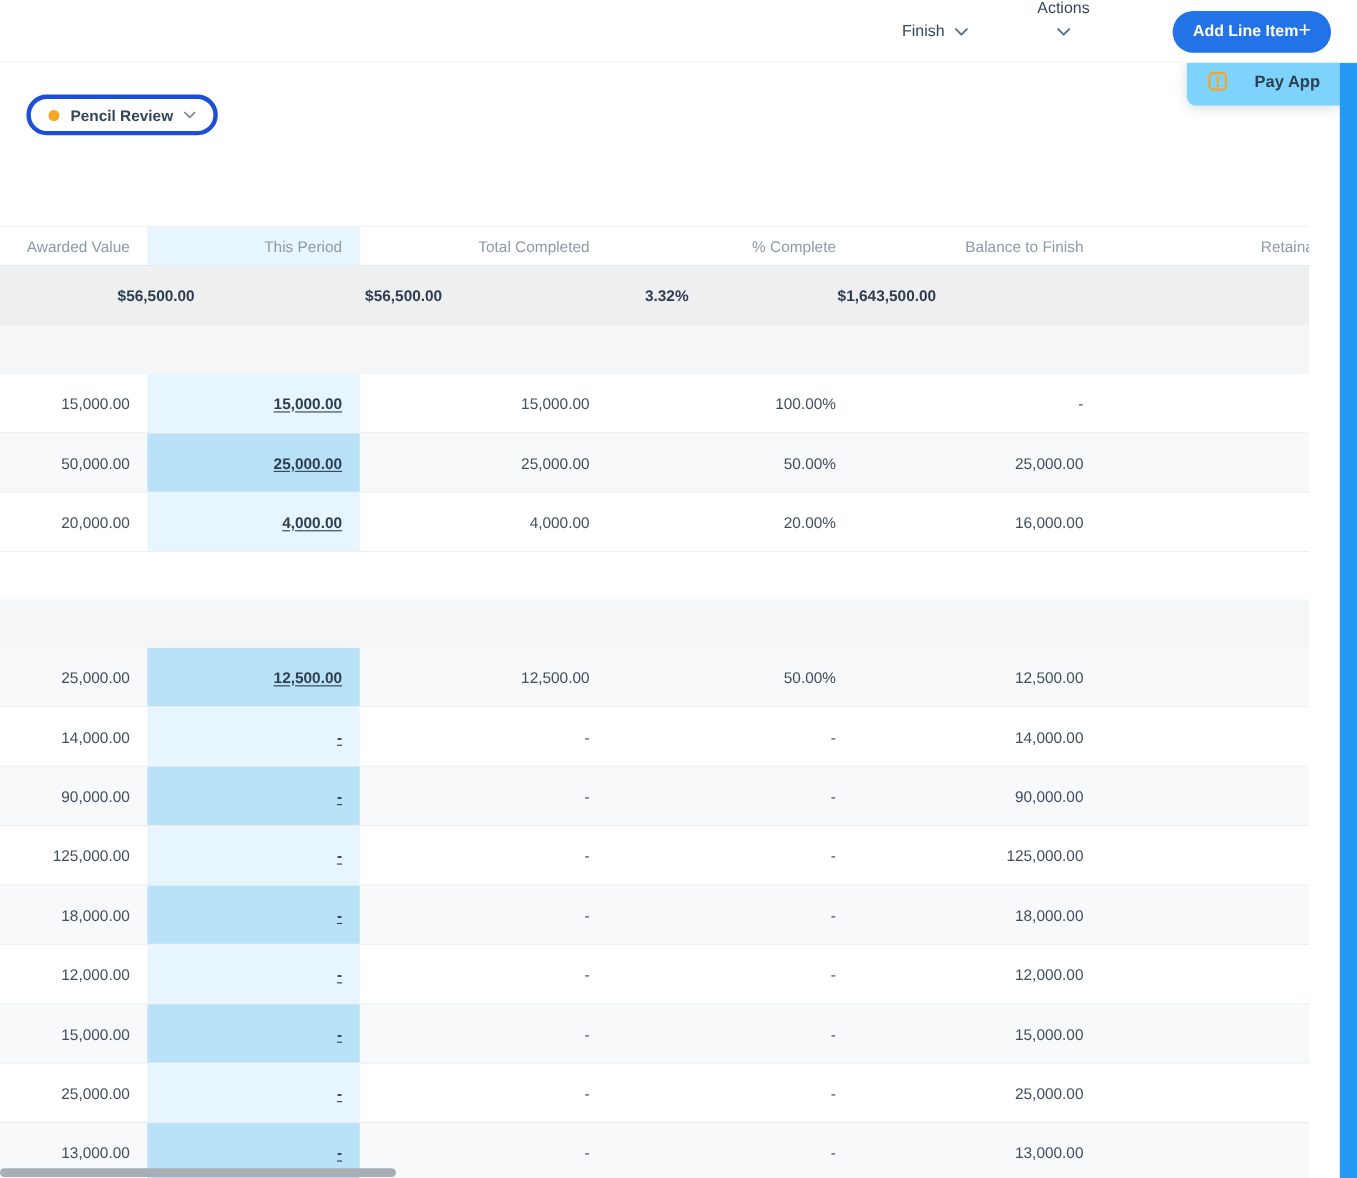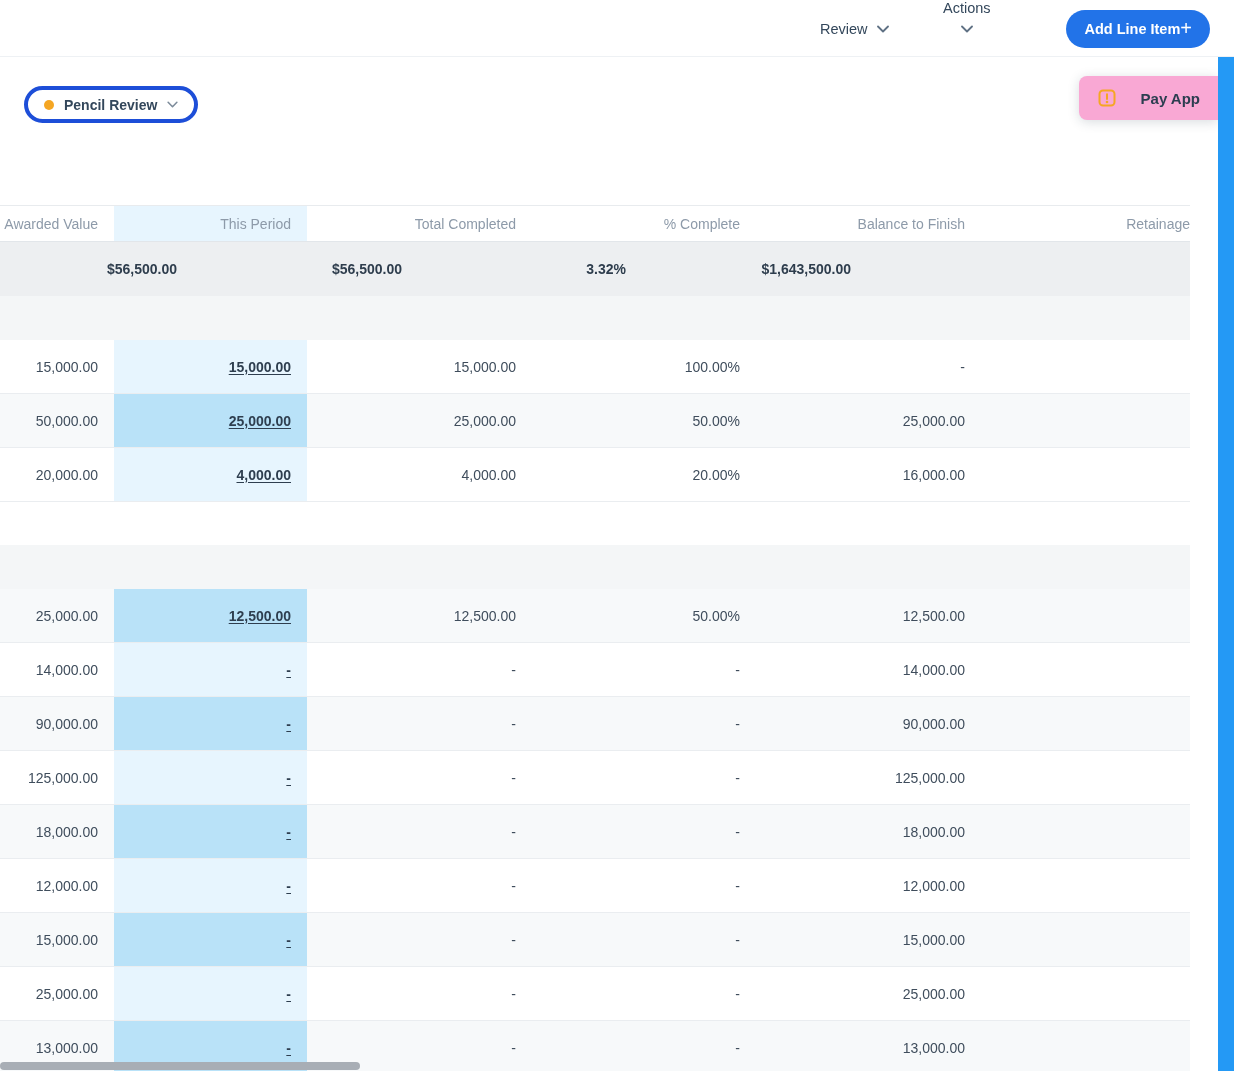--- a/index.html
+++ b/index.html
@@ -29,33 +29,33 @@
 
   
   .status-pill {
     position: absolute; left: 24px; top: 86px; height: 37px; padding: 0 16px;
     display: flex; align-items: center; gap: 10px;
     border: 4px solid #1d4ed8; border-radius: 19px; background: #fff;
     font-size: 14px; font-weight: 600; color: #33475b; cursor: pointer; z-index: 3;
   }
   .dot { width: 10px; height: 10px; border-radius: 50%; background: var(--status-orange, #f5a623); }
   .payapp-tab {
-    position: absolute; right: 16px; top: 76px; height: 44px; padding: 0 18px;
+    position: absolute; right: 16px; top: 52px; height: 44px; padding: 0 18px;
     display: flex; align-items: center; gap: 24px;
-    background: #f9a8d4; border-radius: 8px 0 0 8px;
+    background: #7dd3fc; border-radius: 8px 0 0 8px;
     box-shadow: 0 2px 12px rgba(40,60,80,.18);
     font-size: 15px; font-weight: 700; color: #2c3e50; cursor: pointer; z-index: 4;
   }
   .side-strip { position: absolute; right: 0; top: 57px; width: 16px; height: 1014px; background: var(--side-strip, #2499f5); z-index: 6; }
 
   
   .table-wrap { position: absolute; top: 205px; left: 0; width: 1190px; height: 866px; overflow: hidden; }
   .row { display: flex; width: 1260px; }
   .cell { padding: 0 16px; display: flex; align-items: center; justify-content: flex-end; font-size: 14px; white-space: nowrap; }
-  .c0 { width: 114px; } .c1 { width: 193px; } .c2 { width: 225px; }
+  .c0 { width: 134px; } .c1 { width: 193px; } .c2 { width: 225px; }
   .c3 { width: 224px; } .c4 { width: 225px; } .c5 { width: 225px; }
 
   .header-row { height: 37px; border-top: 1px solid #e8ebee; border-bottom: 1px solid #e2e6ea; background: #fff; }
   .header-row .cell { color: #8d9aa9; font-weight: 500; }
 
   .totals-row { height: 54px; background: #edeff1; }
   .totals-row .cell { font-weight: 700; color: #2e3d4d; }
 
   .section-row { height: 44px; background: #f4f6f7; }
   .spacer-row { height: 43px; background: #fff; }
@@ -72,21 +72,21 @@
   
   .hscroll-thumb { position: absolute; left: 0; bottom: 1px; width: 360px; height: 8px; border-radius: 4px; background: #a8aeb5; z-index: 8; cursor: pointer; }
 </style>
 </head>
 <body style="--accent: #2273e8; --status-orange: #f5a623; --col-highlight: #e7f5fe; --col-highlight-strong: #b9e2f8; --side-strip: #2499f5;">
 
 <div class="app">
 
   <header class="topbar">
     <div class="tb-item history">
-      <span>Review</span>
+      <span>Finish</span>
       <span class="chev">
         <svg width="12" height="8" viewBox="0 0 12 8">
             <path d="M1 1.5 L6 6.5 L11 1.5" stroke="#5f7184" stroke-width="1.8" fill="none" stroke-linecap="round" stroke-linejoin="round"></path>
           </svg>
       </span>
     </div>
     <div class="tb-item actions">
       <span>Actions</span>
       <span class="chev">
         <svg width="12" height="8" viewBox="0 0 12 8">

